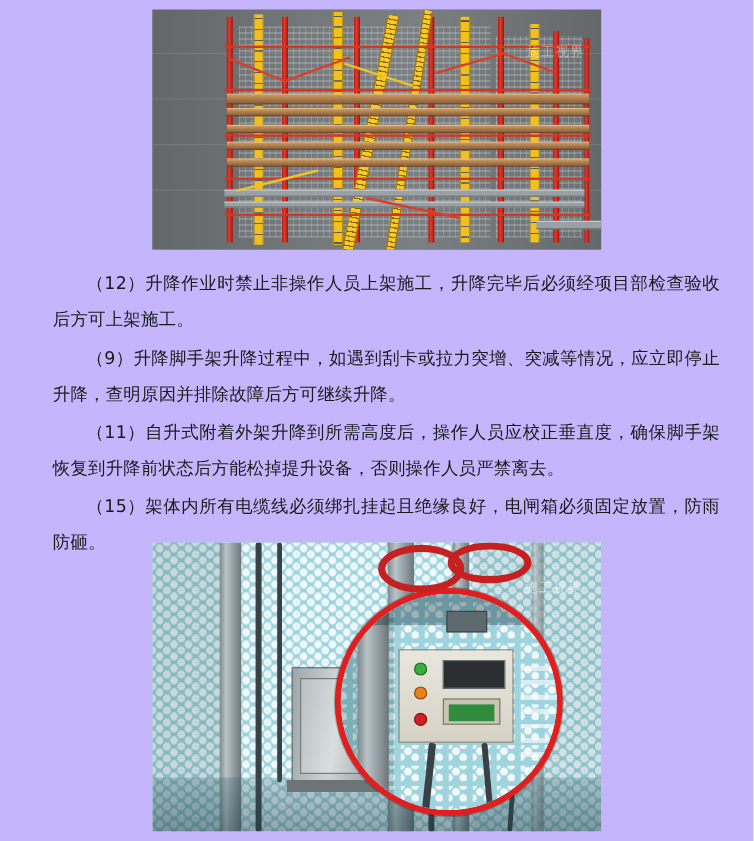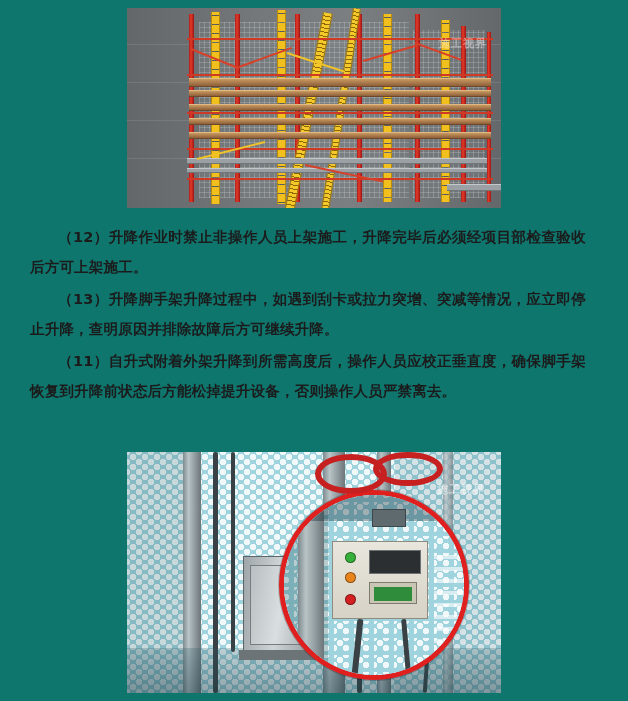--- a/index.html
+++ b/index.html
@@ -8,23 +8,22 @@
     padding: 0;
     width: 628px;
     height: 701px;
     background: #ffffff;
     font-family: "Liberation Sans", sans-serif;
   }
   #page {
     position: relative;
     width: 628px;
     height: 701px;
-    background: #0f766e;
+    background: #c4b5fd;
     overflow: hidden;
-    font-weight: bold;
   }
 
   
   .fig {
     position: relative;
     overflow: hidden;
   }
   #fig-top {
     position: absolute;
     left: 127px;
@@ -117,21 +116,21 @@
     right: 14px;
     top: 28px;
     font-size: 11px;
     color: rgba(255,255,255,0.42);
     letter-spacing: 1px;
   }
 
   
   #body-text {
     position: absolute;
-    left: 30px;
+    left: 44px;
     top: 222px;
     width: 556px;
   }
   .para {
     font-family: "DejaVu Sans", "Liberation Sans", sans-serif;
     font-size: 14.5px;
     line-height: 30px;
     color: #1b1b1b;
     text-align: justify;
     margin: 0 0 2px 0;
@@ -261,22 +260,23 @@
     <div class="brace" style="left:236px; top:52px;  width:56px; transform: rotate(-16deg);"></div>
     <div class="brace" style="left:288px; top:34px;  width:50px; transform: rotate(20deg);"></div>
     <div class="brace y" style="left:70px;  top:150px; width:70px; transform: rotate(-14deg);"></div>
     <div class="brace" style="left:178px; top:156px; width:80px; transform: rotate(12deg);"></div>
 
     <div class="watermark-top">施工视界</div>
   </div>
 
   <div id="body-text">
     <p class="para">（12）升降作业时禁止非操作人员上架施工，升降完毕后必须经项目部检查验收后方可上架施工。</p>
-    <p class="para">（13）升降脚手架升降过程中，如遇到刮卡或拉力突增、突减等情况，应立即停止升降，查明原因并排除故障后方可继续升降。</p>
+    <p class="para">（9）升降脚手架升降过程中，如遇到刮卡或拉力突增、突减等情况，应立即停止升降，查明原因并排除故障后方可继续升降。</p>
     <p class="para">（11）自升式附着外架升降到所需高度后，操作人员应校正垂直度，确保脚手架恢复到升降前状态后方能松掉提升设备，否则操作人员严禁离去。</p>
+    <p class="para">（15）架体内所有电缆线必须绑扎挂起且绝缘良好，电闸箱必须固定放置，防雨防砸。</p>
   </div>
 
   <div id="fig-bottom" class="fig">
 
     <div class="honey" style="left:0; top:0; width:374px; height:241px;"></div>
 
     <div style="position:absolute;left:0;top:0;width:56px;height:241px;background:rgba(20,70,80,0.18);"></div>
     <div style="position:absolute;left:268px;top:0;width:106px;height:241px;background:rgba(20,70,80,0.12);"></div>
 
     <div class="steelcol" style="left:56px;  top:0; width:18px; height:241px;"></div>

